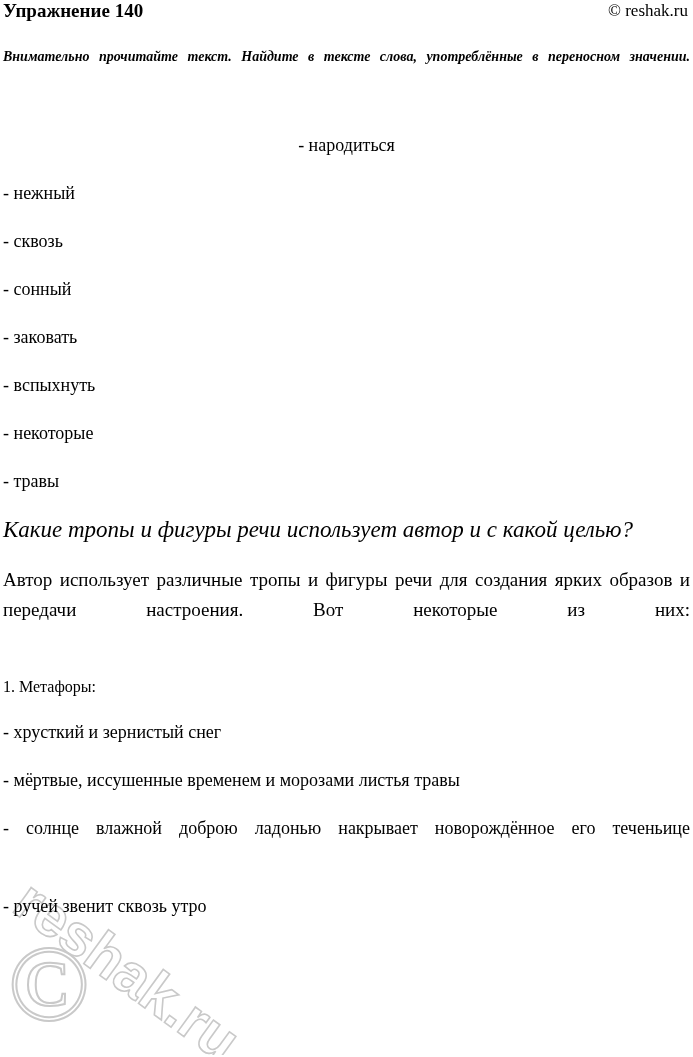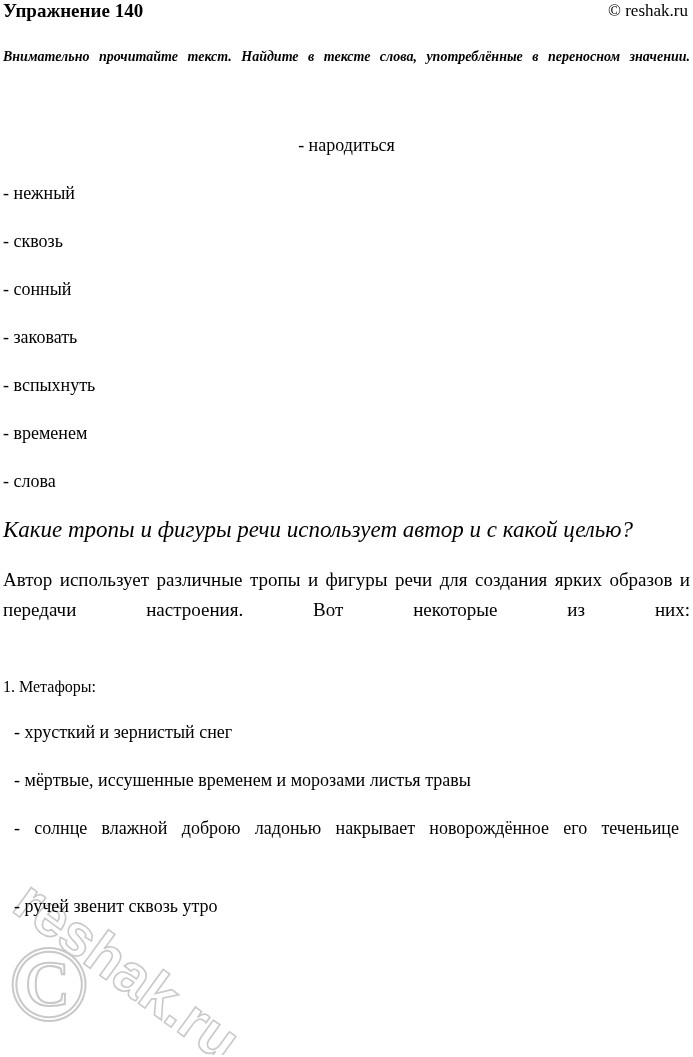--- a/index.html
+++ b/index.html
@@ -101,21 +101,21 @@
   }
 
   .section-head {
     font-size: 16px;
     line-height: 24px;
     margin-top: 20px;
     white-space: nowrap;
   }
 
   .metaphor-list {
-    margin: 11px;
+    margin: 0;
     padding: 0;
     list-style: none;
   }
   .metaphor-item {
     font-size: 18px;
     line-height: 30px;
     margin-top: 18px;
     text-align: justify;
     text-justify: inter-word;
   }
@@ -181,22 +181,22 @@
 
     <div class="list-top-gap"></div>
 
     <ul class="word-list">
       <li class="word-item">- народиться</li>
       <li class="word-item">- нежный</li>
       <li class="word-item">- сквозь</li>
       <li class="word-item">- сонный</li>
       <li class="word-item">- заковать</li>
       <li class="word-item">- вспыхнуть</li>
-      <li class="word-item">- временем</li>
-      <li class="word-item">- слова</li>
+      <li class="word-item">- некоторые</li>
+      <li class="word-item">- травы</li>
     </ul>
 
     <p class="question">Какие тропы и фигуры речи использует автор и с какой целью?</p>
 
     <p class="para">Автор использует различные тропы и фигуры речи для создания ярких образов и передачи настроения. Вот некоторые из них:</p>
 
     <p class="section-head">1. Метафоры:</p>
 
     <ul class="metaphor-list">
       <li class="metaphor-item nowrapline">- хрусткий и зернистый снег</li>

